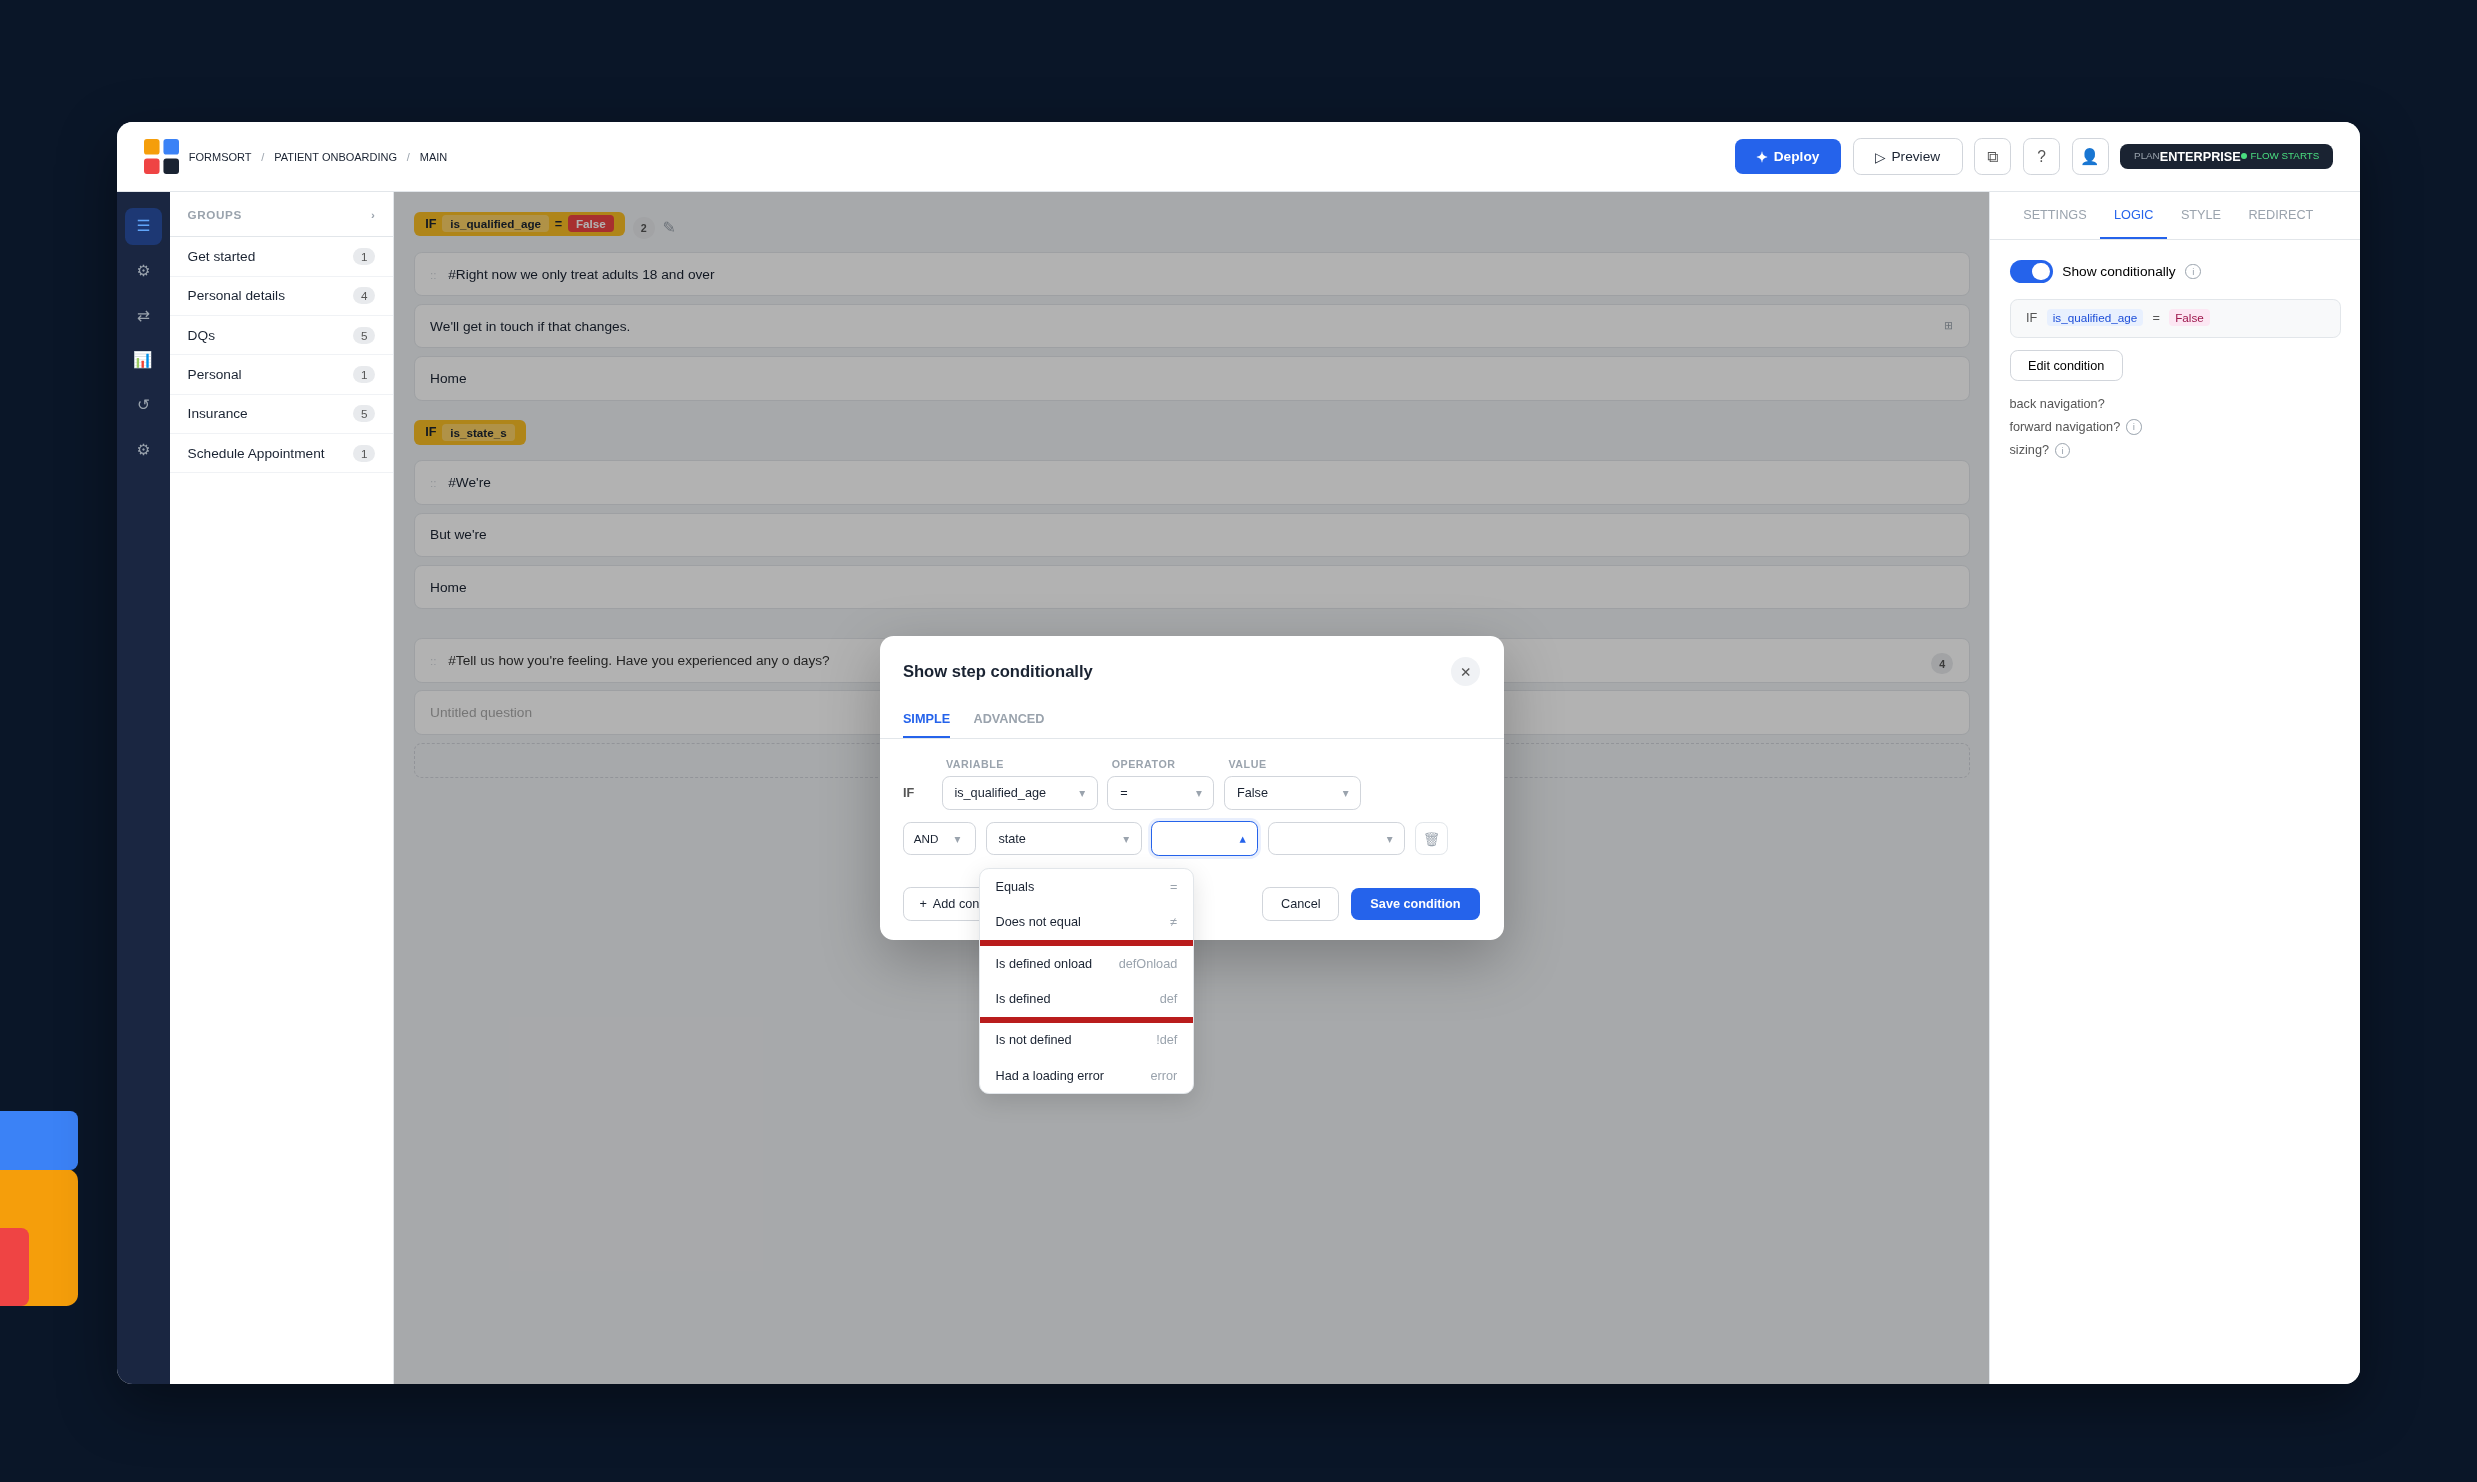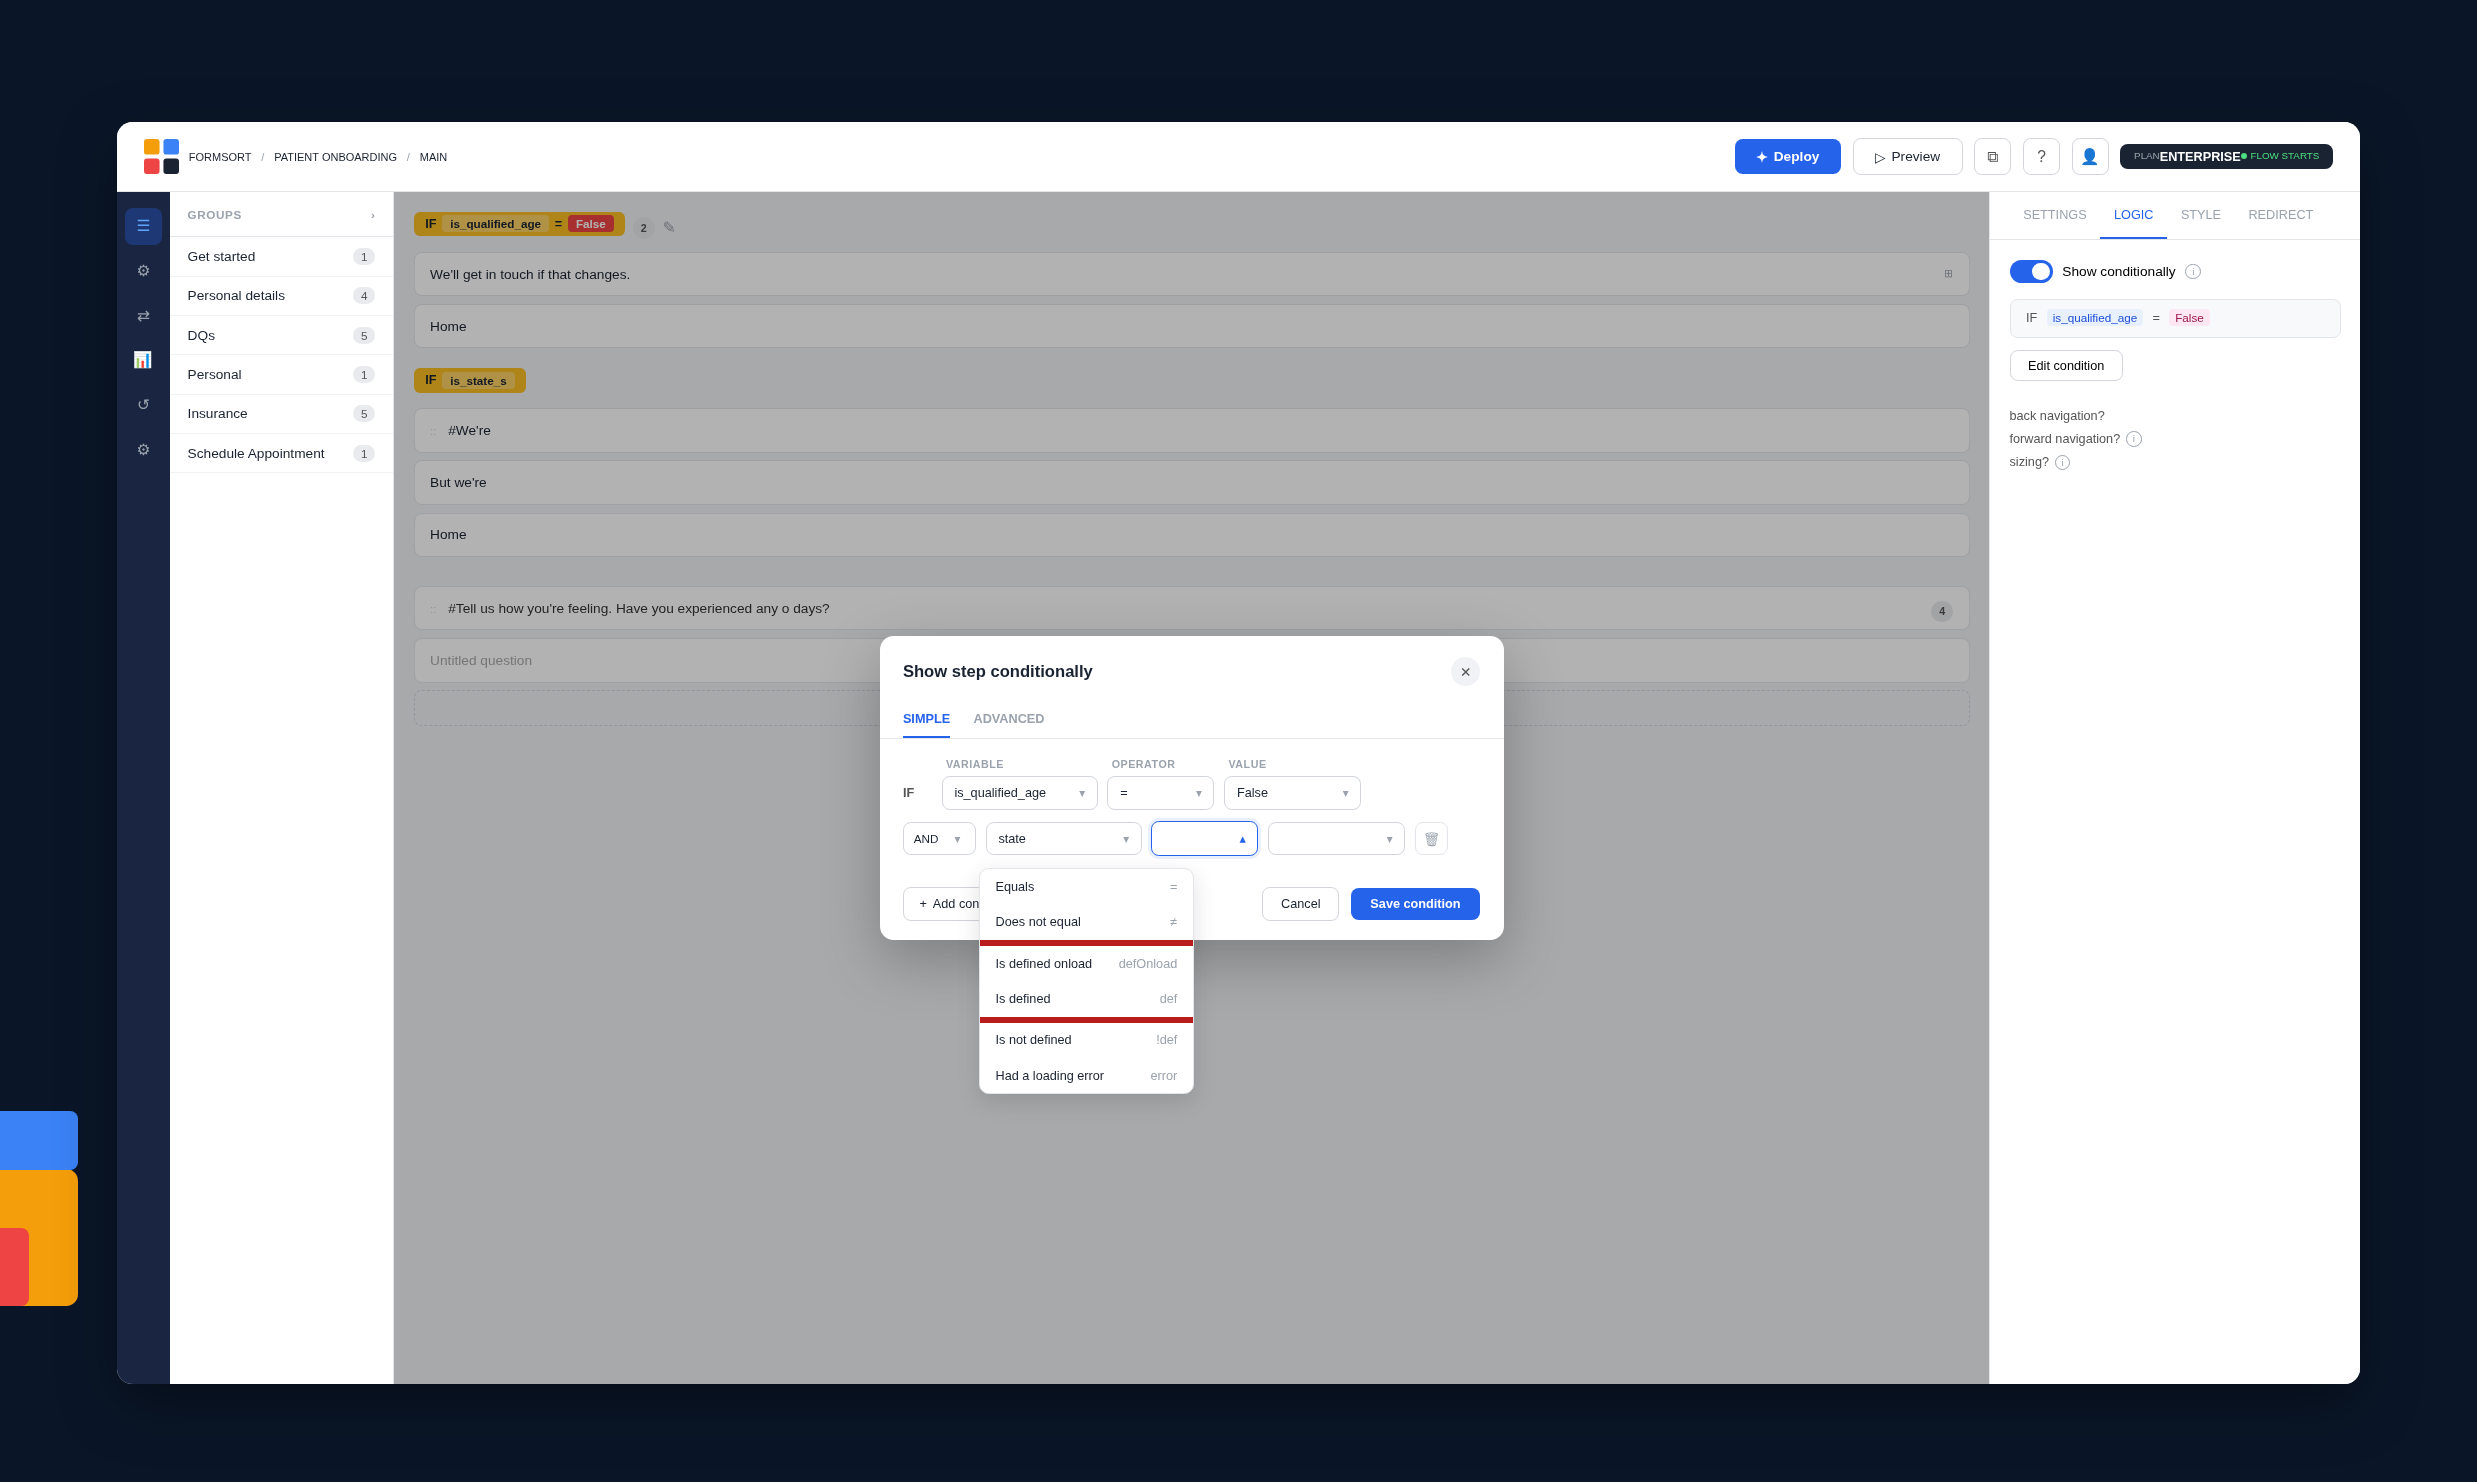--- a/index.html
+++ b/index.html
@@ -782,20 +782,24 @@
       <div class="flow-section">
         <div style="display:flex;align-items:center;gap:7.8px;margin-bottom:7.8px;">
           <div class="if-badge">
             <span>IF</span>
             <span class="var-chip">is_qualified_age</span>
             <span>=</span>
             <span class="val-chip">False</span>
           </div>
           <span class="card-number" style="float:none;">2</span>
           <span style="cursor:pointer;color:#9aa3ad;">✎</span>
+        </div>
+        <div class="flow-card">
+          <span class="drag-handle">::</span>
+          <span>#Right now we only treat adults 18 and over</span>
         </div>
         <div class="flow-card">
           <span>We'll get in touch if that changes.</span>
           <span style="float:right;color:#9aa3ad;font-size:10.7px;">⊞</span>
         </div>
         <div class="flow-card">
           <span>Home</span>
         </div>
       </div>
 
@@ -950,21 +954,21 @@
         <div class="if-condition-display">
           <span style="font-size:12.7px;color:#555;margin-right:5.9px;">IF</span>
           <span class="condition-var">is_qualified_age</span>
           <span style="margin:0 5.9px;color:#555;">=</span>
           <span class="condition-val">False</span>
         </div>
 
         <button class="btn-edit-condition">Edit condition</button>
 
         
-        <div style="margin-top:28px;">
+        <div style="margin-top:16px;">
           <div class="right-panel-label">
             <span>back navigation?</span>
           </div>
           <div class="right-panel-label">
             <span>forward navigation?</span>
             <span class="info-icon">i</span>
           </div>
           <div class="right-panel-label">
             <span>sizing?</span>
             <span class="info-icon">i</span>

